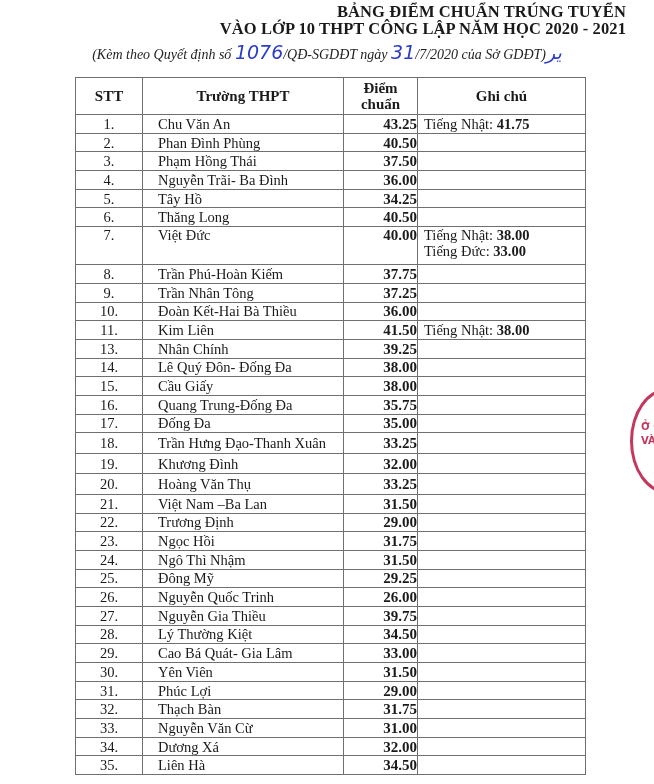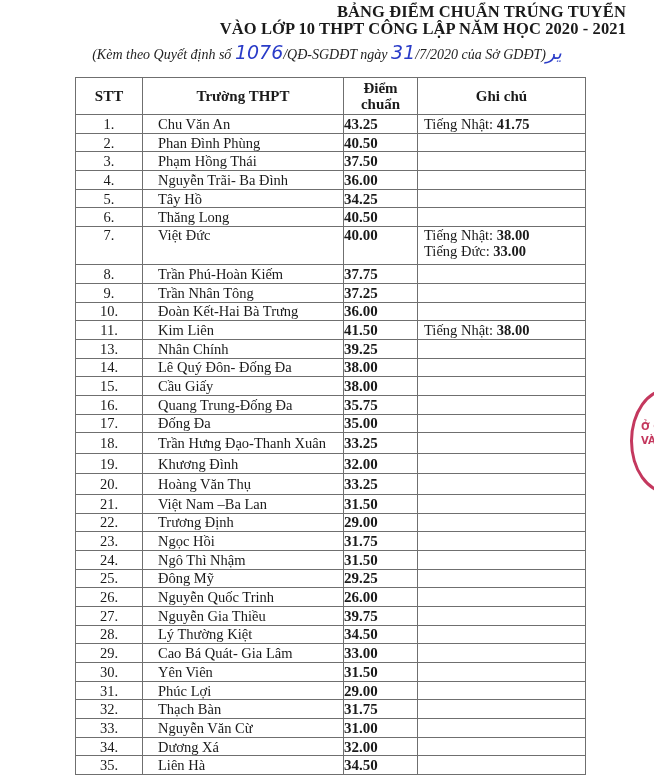--- a/index.html
+++ b/index.html
@@ -8,21 +8,21 @@
   .t1 { top:2px; }
   .t2 { top:19px; }
   .subtitle { position:absolute; top:41px; left:0; width:654px; text-align:center; font-style:italic; font-size:14px; color:#222; }
   .hw { font-family:"DejaVu Sans", sans-serif; color:#2a3cc8; font-style:italic; font-size:19px; }
   table { position:absolute; left:75px; top:77px; width:510px; border-collapse:collapse; table-layout:fixed; }
   td, th { border:1px solid #6f6f6f; padding:0; font-size:14.5px; line-height:16px; height:17.7px; }
   th { font-weight:bold; font-size:15px; height:36px; line-height:16px; }
   col.c1 { width:67px; } col.c2 { width:201px; } col.c3 { width:74px; } col.c4 { width:168px; }
   td.stt { text-align:center; }
   td.name { padding-left:15px; }
-  td.score { text-align:left; font-weight:bold; font-size:15px; }
+  td.score { text-align:right; font-weight:bold; font-size:15px; }
   td.note { padding-left:6px; }
   td.note b { font-weight:bold; }
   tr.tall td { height:37px; vertical-align:top; }
   tr.mid td { height:19.5px; }
   .stamp { position:absolute; left:630px; top:388px; width:70px; height:100px; border:3px solid #c4385e; border-radius:50%; color:#c4385e; font-family:"DejaVu Sans", sans-serif; font-weight:bold; font-size:10px; }
   .stamp span { position:absolute; left:8px; }
 </style>
 </head>
 <body>
 
@@ -100,21 +100,21 @@
         <td class="note"></td>
       </tr>
       <tr>
         <td class="stt">9.</td>
         <td class="name">Trần Nhân Tông</td>
         <td class="score">37.25</td>
         <td class="note"></td>
       </tr>
       <tr>
         <td class="stt">10.</td>
-        <td class="name">Đoàn Kết-Hai Bà Trưng</td>
+        <td class="name">Đoàn Kết-Hai Bà Thiều</td>
         <td class="score">36.00</td>
         <td class="note"></td>
       </tr>
       <tr>
         <td class="stt">11.</td>
         <td class="name">Kim Liên</td>
         <td class="score">41.50</td>
         <td class="note">
           <div><span>Tiếng Nhật: </span><b>38.00</b></div>
         </td>

